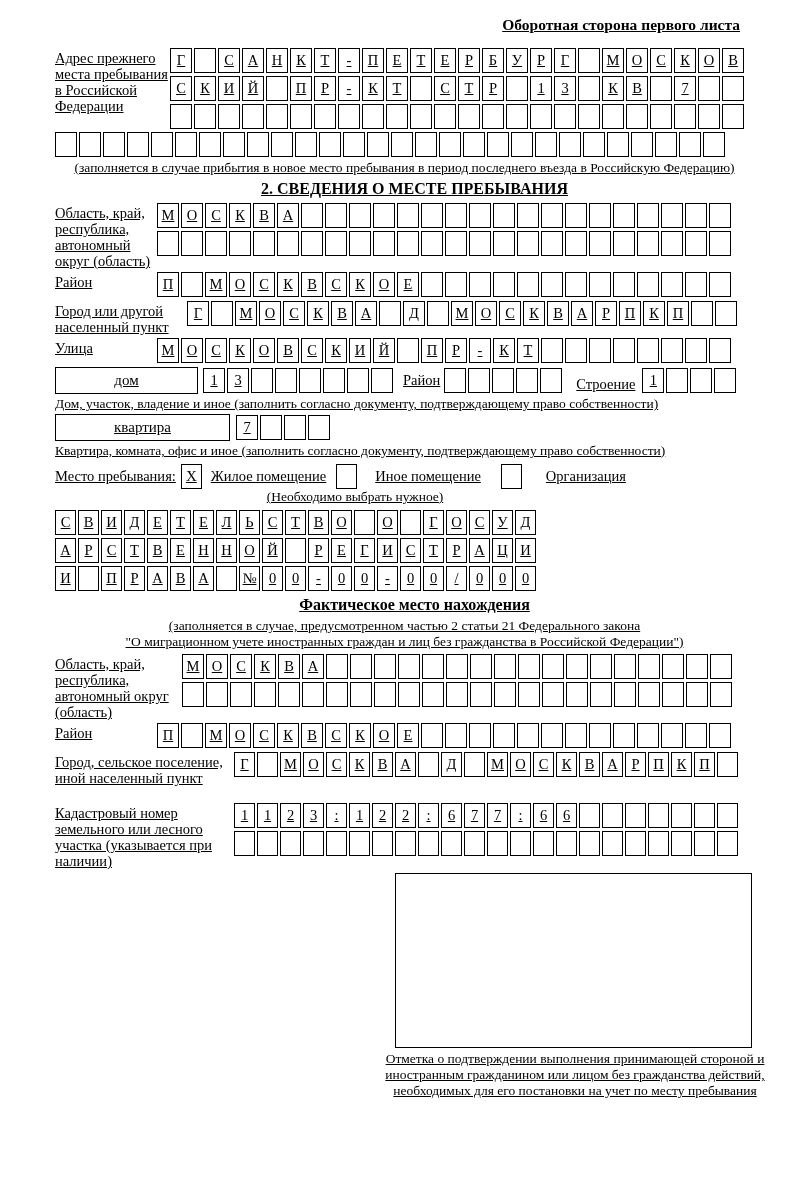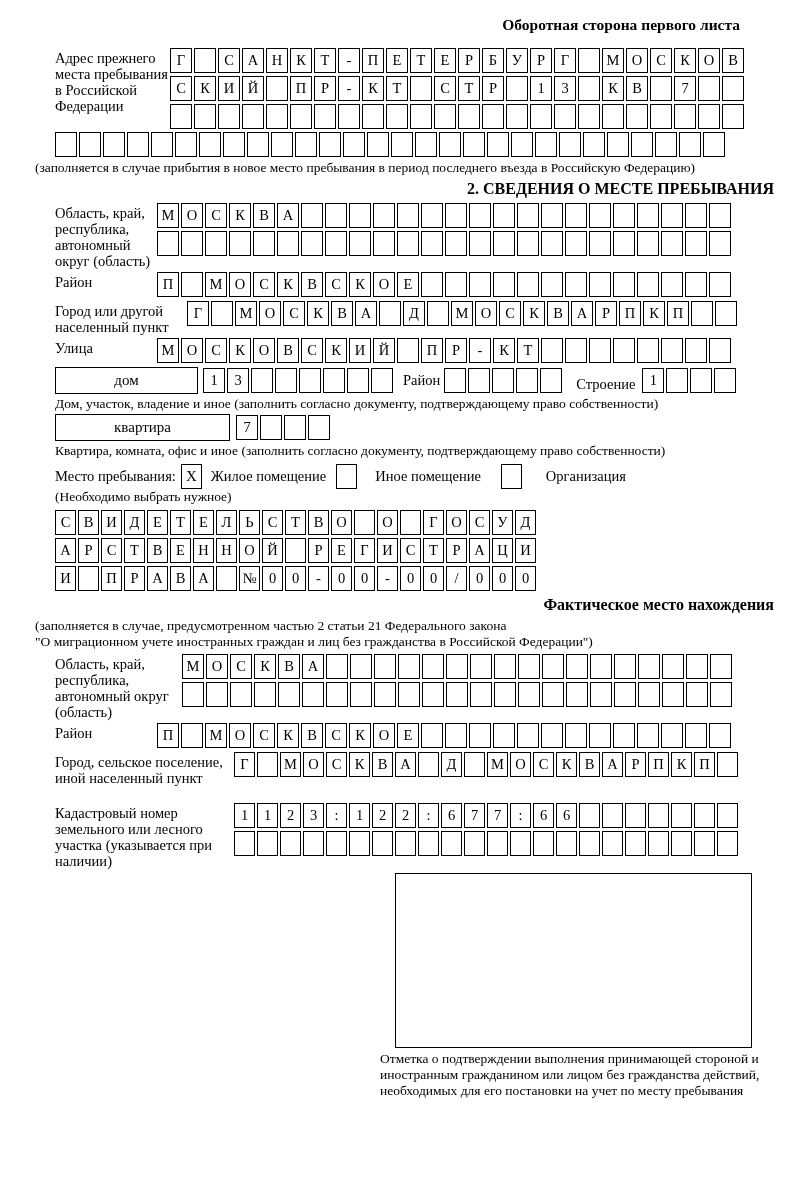--- a/index.html
+++ b/index.html
@@ -1,29 +1,29 @@
 <!DOCTYPE html>
 <html lang="ru"><head>
 <meta charset="utf-8">
 <style>
   html,body{margin:0;padding:0;background:#fff;}
   body{width:800px;height:1180px;overflow:hidden;color:#000;
        font-family:"Liberation Serif","DejaVu Serif",serif;}
-  .page{box-sizing:border-box;width:800px;height:1180px;padding:16px 26px 0 55px;}
+  .page{box-sizing:border-box;width:800px;height:1180px;padding:16px 26px 0 55px;text-decoration:underline;}
   .hdr-note{font-weight:bold;font-size:15.5px;text-align:right;padding-right:34px;margin-bottom:14px;}
   .field{display:flex;align-items:flex-start;}
   .lbl{font-size:14.5px;line-height:16px;flex-shrink:0;padding-top:2px;}
   .cellstack{display:flex;flex-direction:column;gap:3px;}
   .cells{display:flex;gap:2px;}
   .cell{width:20px;height:23px;border:1.6px solid #000;display:flex;align-items:center;
         justify-content:center;font-size:14.5px;flex-shrink:0;background:#fff;}
   .cells.sm .cell{width:19px;}
   .caption{font-size:13.5px;line-height:16px;}
-  .center{}
-  .sec-title{font-weight:bold;font-size:16px;text-align:right;}
+  .center{text-align:center;}
+  .sec-title{font-weight:bold;font-size:16px;text-align:center;}
   .widebox{border:1.6px solid #000;height:25px;display:flex;align-items:center;
            justify-content:center;font-size:15px;flex-shrink:0;}
   .inline-lbl{font-size:14.5px;white-space:nowrap;}
   .cbx{width:19px;height:23px;border:1.6px solid #000;display:flex;align-items:center;
        justify-content:center;font-size:15px;flex-shrink:0;}
   .stamp-box{border:1.6px solid #000;width:355px;height:173px;}
   .mt2{margin-top:2px}.mt3{margin-top:3px}.mt4{margin-top:4px}.mt5{margin-top:5px}
 </style>
 </head>
 <body>

